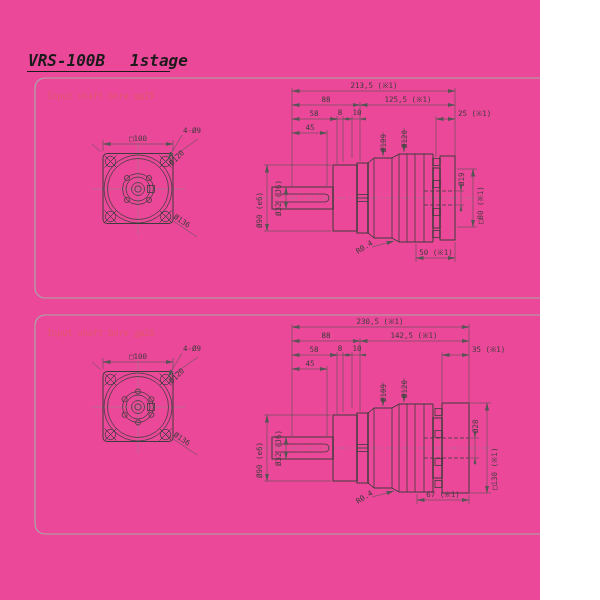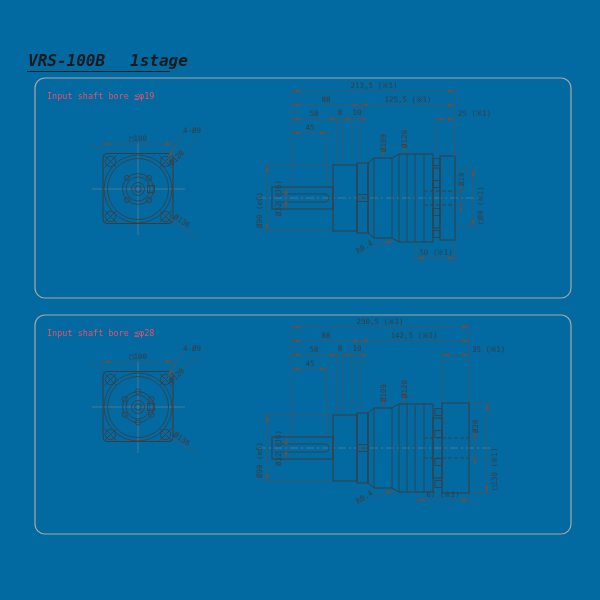--- a/index.html
+++ b/index.html
@@ -1,16 +1,16 @@
 <!DOCTYPE html>
 <html><head>
 <meta charset="utf-8">
 <style>
   html,body{margin:0;padding:0;background:#fff;}
-  #stage{position:relative;width:600px;height:600px;background:#0369a1;overflow:hidden;}
+  #stage{position:relative;width:540px;height:600px;background:#ec4899;overflow:hidden;}
   svg{display:block;}
   text{font-family:"DejaVu Sans Mono","Liberation Mono",monospace;font-size:7.5px;fill:#3c3c3c;}
   .ttl{font-style:italic;font-weight:bold;font-size:16px;fill:#1a1a1a;}
   .red{font-size:8.5px;fill:#e0556a;}
   .ln{stroke:#3c3c3c;stroke-width:1;fill:none;}
   .th{stroke:#3c3c3c;stroke-width:.8;fill:none;}
   .dim{stroke:#555;stroke-width:.6;fill:none;}
   .ctr{stroke:#888;stroke-width:.5;fill:none;}
   .cdash{stroke-dasharray:8 3 2 3;}
   .bdash{stroke:#3c3c3c;stroke-width:.8;stroke-dasharray:4 2;fill:none;}

